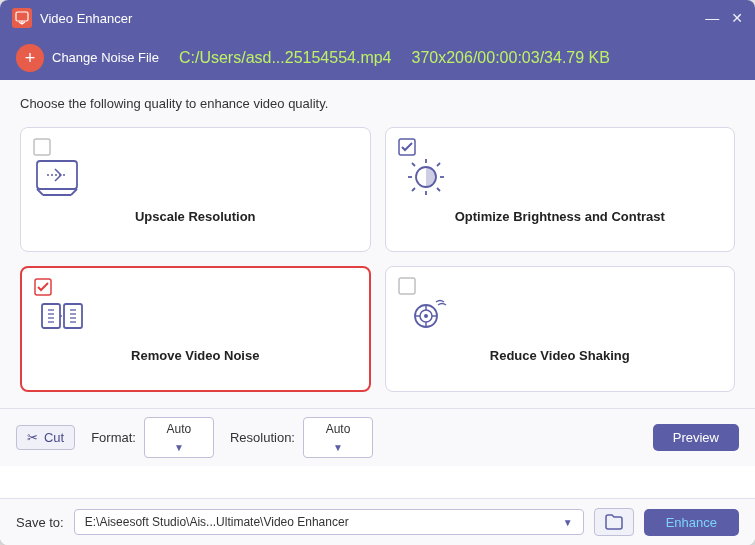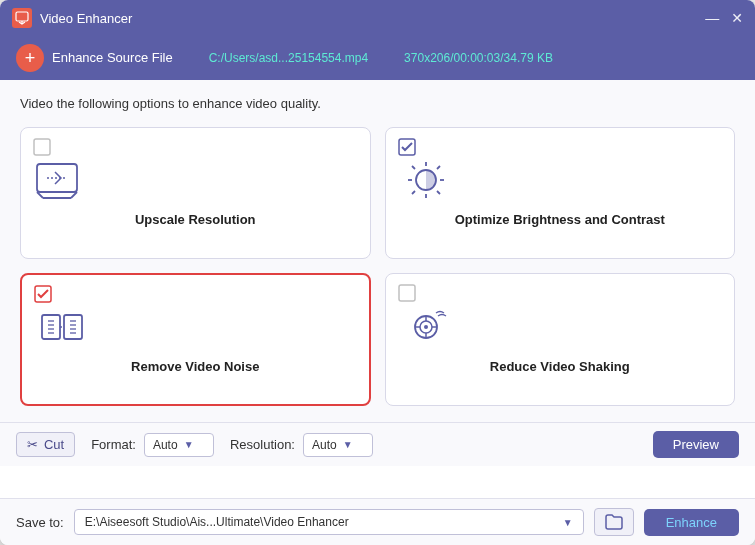--- a/index.html
+++ b/index.html
@@ -92,23 +92,23 @@
       font-weight: 300;
       flex-shrink: 0;
     }
     .change-source-label {
       color: white;
       font-size: 13px;
       font-weight: 500;
       line-height: 1.2;
     }
     .file-info {
-      color: #5eead4;
-      font-size: 12px;
-      margin-left: 24px;
+      color: #bef264;
+      font-size: 16px;
+      margin-left: 8px;
     }
     .content {
       flex: 1;
       padding: 16px 20px;
       background: #f9f9fc;
       display: flex;
       flex-direction: column;
       gap: 12px;
     }
     .subtitle {
@@ -198,20 +198,21 @@
       border: 1px solid #c0c0d8;
       border-radius: 4px;
       padding: 4px 8px;
       font-size: 12px;
       color: #333;
       display: flex;
       align-items: center;
       gap: 6px;
       cursor: pointer;
       min-width: 70px;
+      flex-direction: column;
     }
     .select-arrow {
       color: #5b5ea6;
       font-size: 10px;
     }
     .preview-btn {
       margin-left: auto;
       background: #5b5ea6;
       color: white;
       border: none;
@@ -295,28 +296,28 @@
     </div>
     <div class="title-bar-controls">
       <span>—</span>
       <span>✕</span>
     </div>
   </div>
 
   <div class="toolbar">
     <button class="change-source-btn">
       <div class="plus-circle">+</div>
-      <span class="change-source-label">Enhance Source File</span>
+      <span class="change-source-label">Change Noise File</span>
     </button>
     <span class="file-info">C:/Users/asd...25154554.mp4</span>
     <span class="file-info">370x206/00:00:03/34.79 KB</span>
   </div>
 
   <div class="content">
-    <div class="subtitle">Video the following options to enhance video quality.</div>
+    <div class="subtitle">Choose the following quality to enhance video quality.</div>
 
     <div class="options-grid">
 
       <div class="option-card">
         <span class="card-checkbox">
           <svg width="18" height="18" viewBox="0 0 18 18">
             <rect x="1" y="1" width="16" height="16" rx="2" stroke="#c0c0c0" stroke-width="1.5" fill="white"></rect>
           </svg>
         </span>
         <div class="card-icon">

